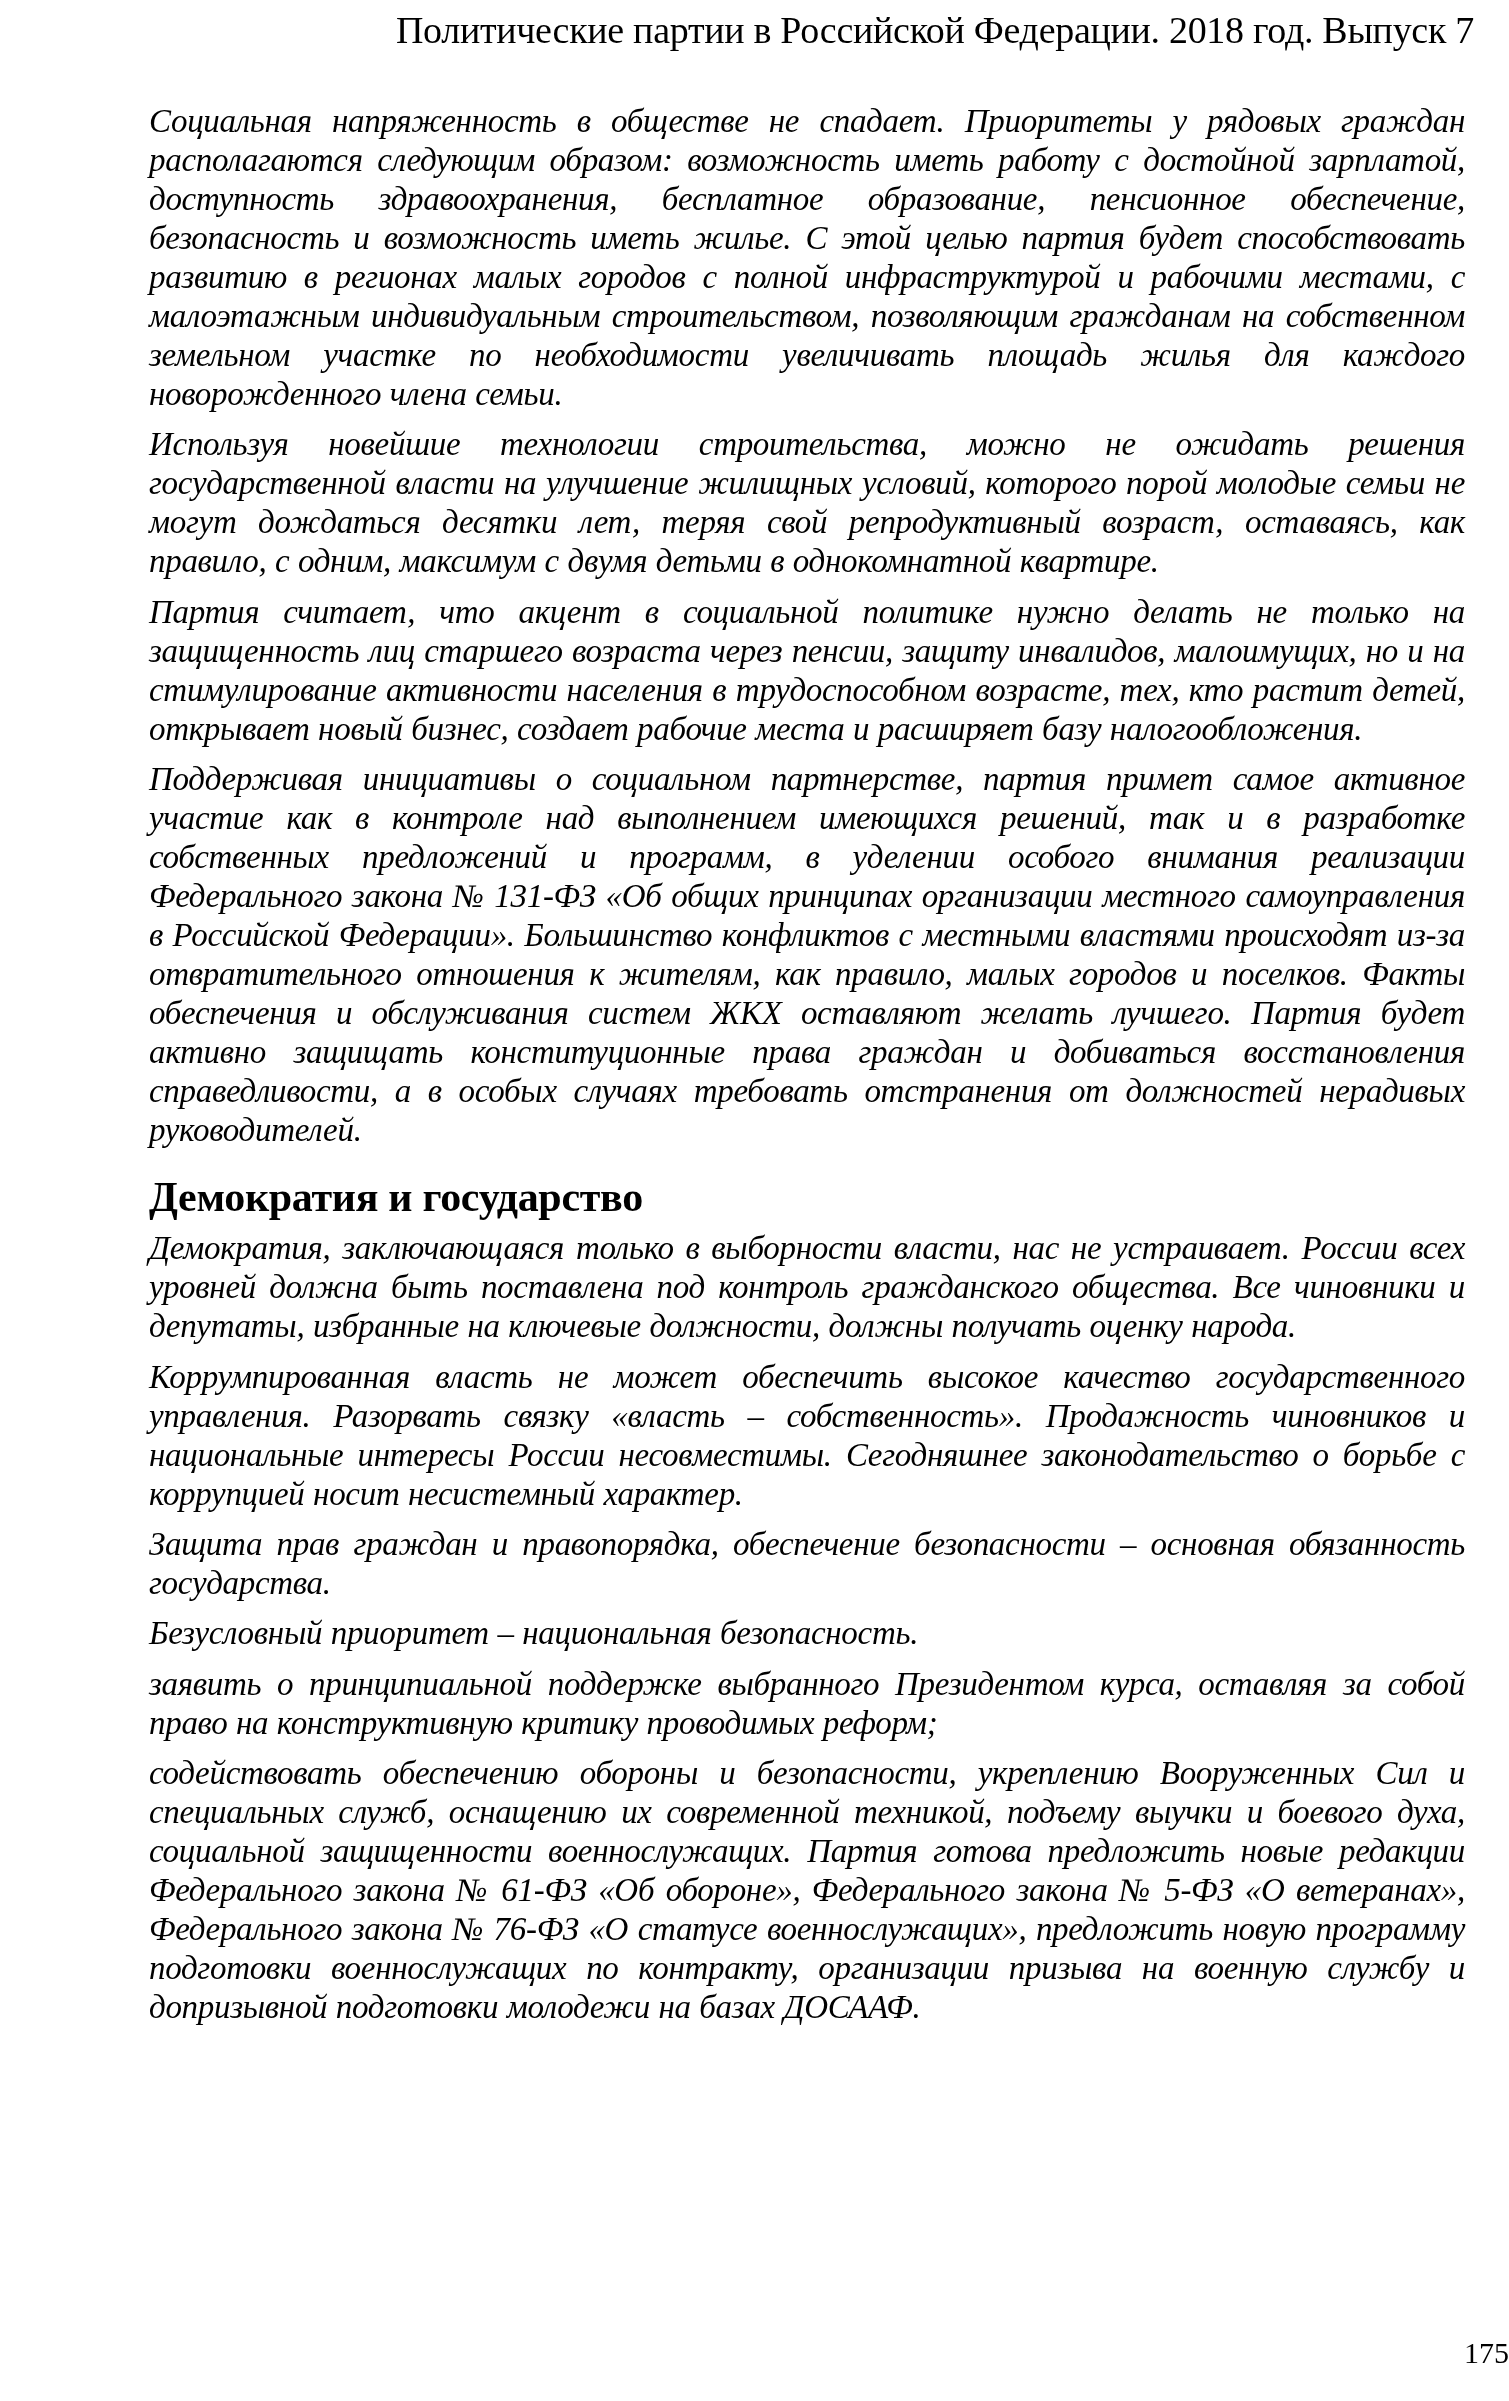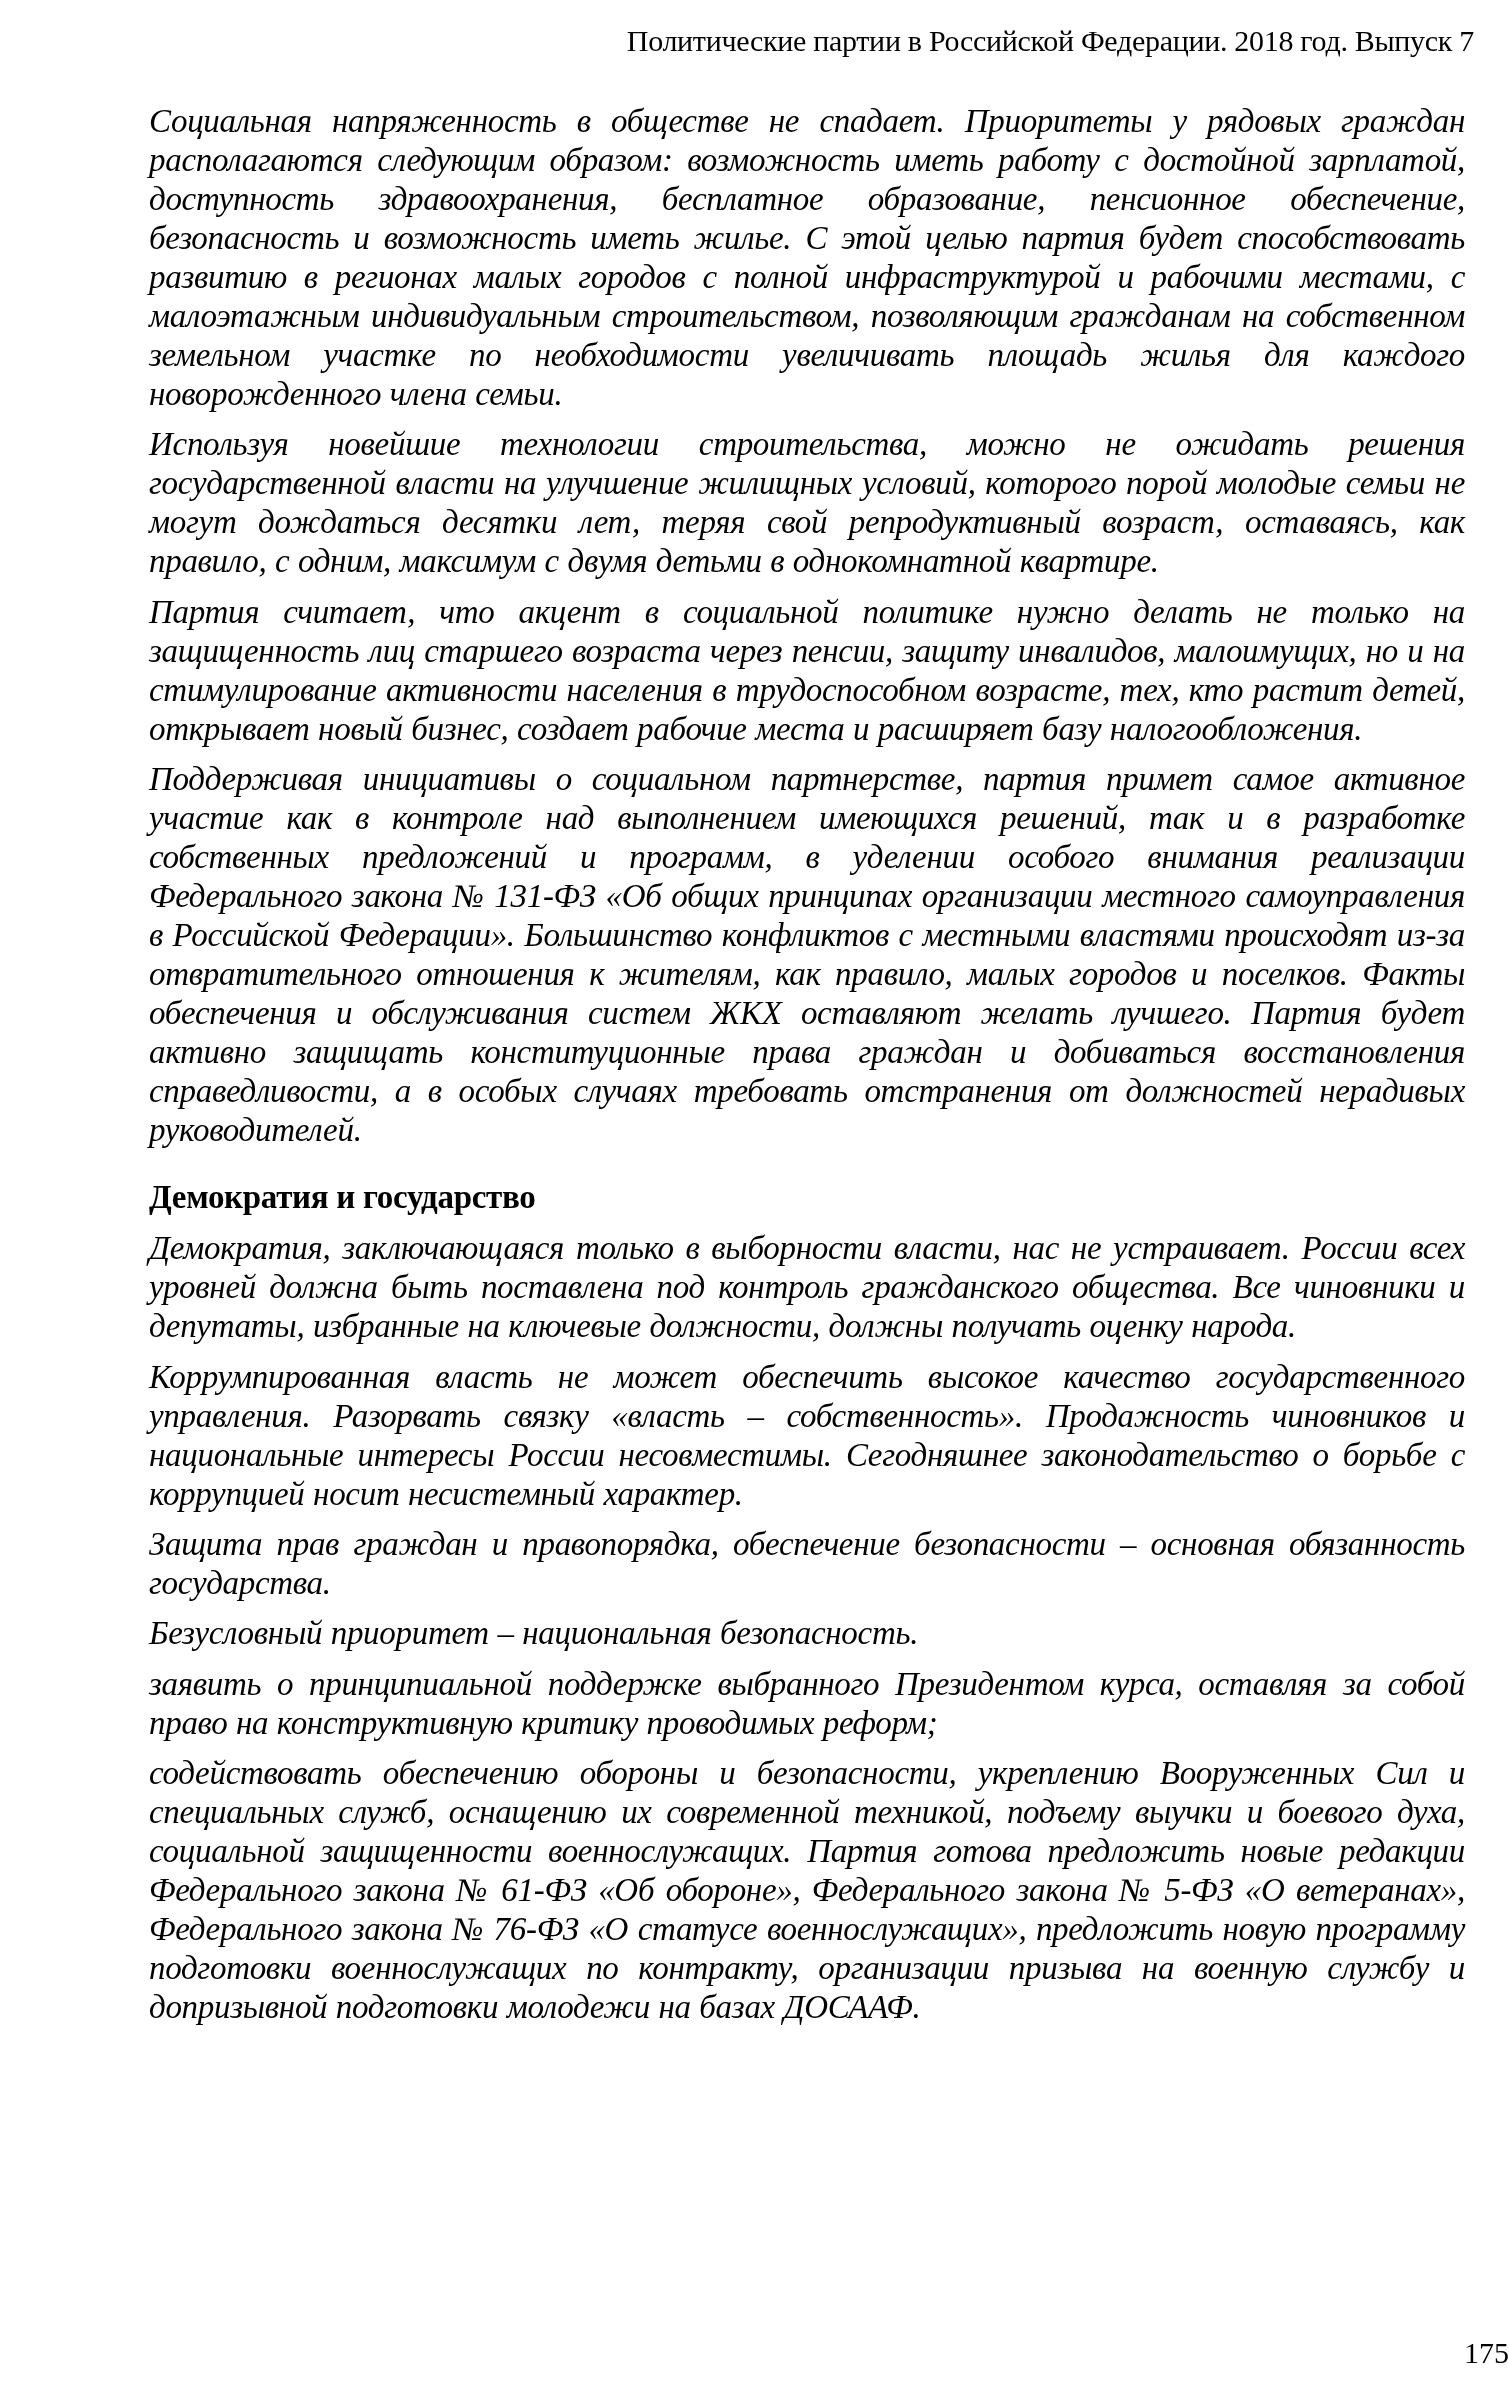--- a/index.html
+++ b/index.html
@@ -11,23 +11,23 @@
     position: relative;
     width: 1509px;
     height: 2401px;
     background: #ffffff;
     color: #000000;
     font-family: "Liberation Serif", "DejaVu Serif", serif;
     overflow: hidden;
   }
   .running-header {
     position: absolute;
-    top: 22px;
+    top: 11px;
     right: 35px;
-    font-size: 30px;
+    font-size: 38px;
     line-height: 38px;
     white-space: nowrap;
     letter-spacing: -0.3px;
     text-align: right;
   }
   .content {
     position: absolute;
     left: 149px;
     top: 102px;
     width: 1316px;
@@ -37,21 +37,21 @@
     font-size: 33px;
     line-height: 39px;
     text-align: justify;
     text-justify: inter-word;
     letter-spacing: -0.3px;
     word-spacing: 0.6px;
     font-style: italic;
   }
   .content h2 {
     margin: 28px 0 12.6px 0;
-    font-size: 33px;
+    font-size: 42px;
     line-height: 39px;
     font-weight: bold;
     text-align: left;
     letter-spacing: -0.3px;
   }
   .page-number {
     position: absolute;
     top: 2334px;
     left: 0;
     width: 100%;

